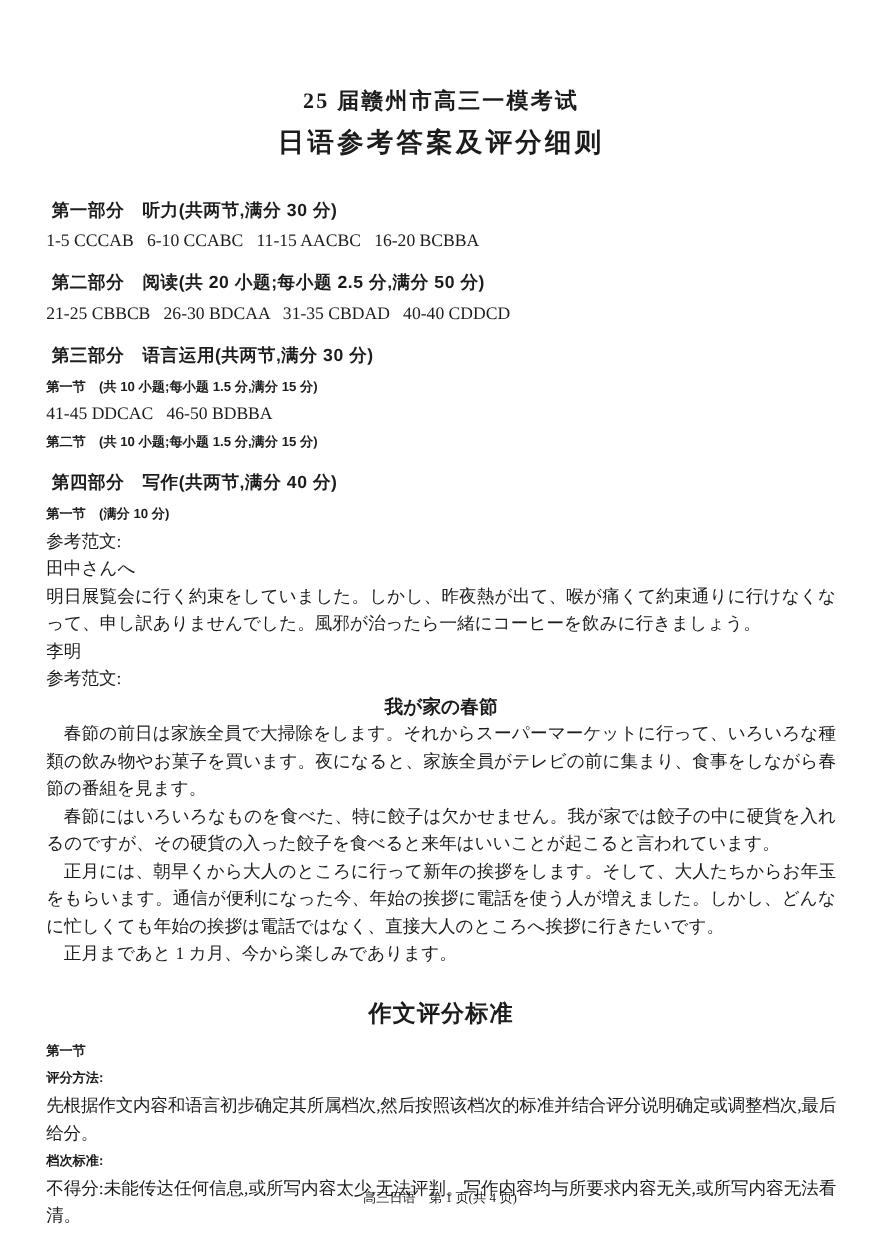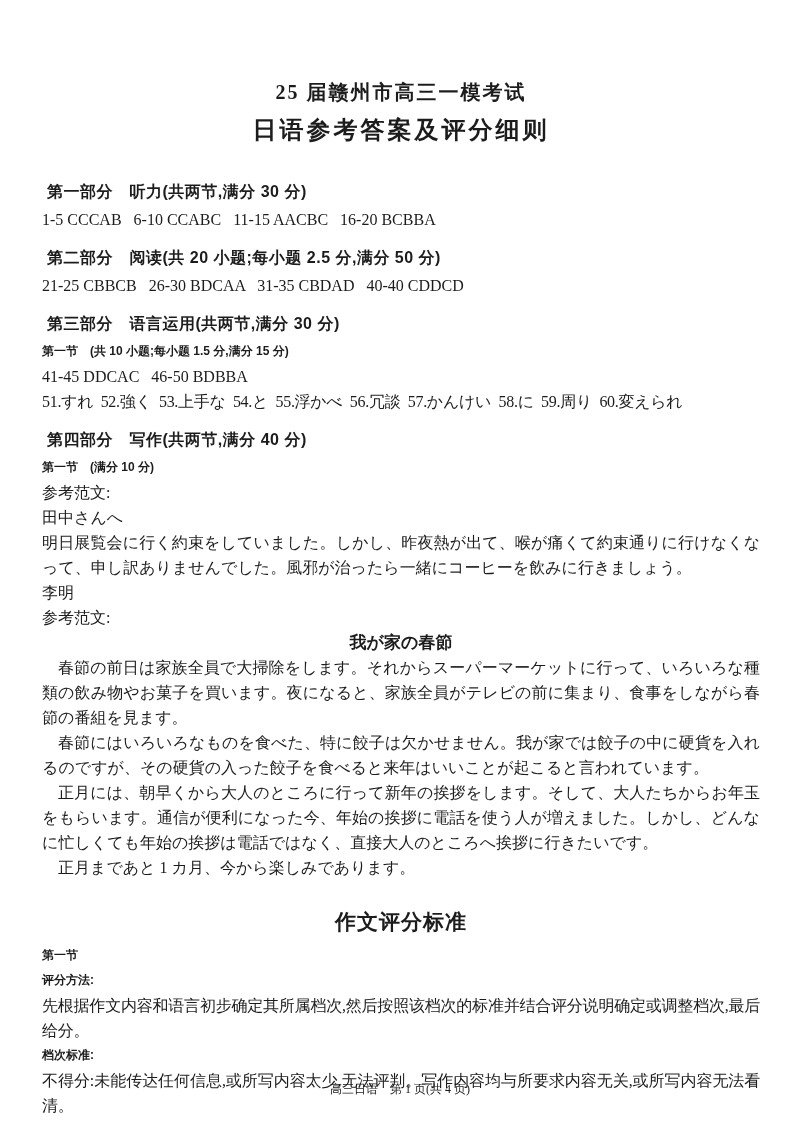--- a/index.html
+++ b/index.html
@@ -99,21 +99,21 @@
 
   <div class="h-part first">第一部分　听力(共两节,满分 30 分)</div>
   <div class="ans">1-5 CCCAB   6-10 CCABC   11-15 AACBC   16-20 BCBBA</div>
 
   <div class="h-part">第二部分　阅读(共 20 小题;每小题 2.5 分,满分 50 分)</div>
   <div class="ans">21-25 CBBCB   26-30 BDCAA   31-35 CBDAD   40-40 CDDCD</div>
 
   <div class="h-part">第三部分　语言运用(共两节,满分 30 分)</div>
   <div class="h-sub">第一节　(共 10 小题;每小题 1.5 分,满分 15 分)</div>
   <div class="ans">41-45 DDCAC   46-50 BDBBA</div>
-  <div class="ans tight">51.すれ  52.強く  53.上手な  54.と  55.浮かべ  56.冗談  57.かんけい  58.に  59.周り  60.変えられ</div>
+  <div class="h-sub">第二节　(共 10 小题;每小题 1.5 分,满分 15 分)</div>
 
   <div class="h-part">第四部分　写作(共两节,满分 40 分)</div>
 
   <div class="h-sub">第一节　(满分 10 分)</div>
   <div class="body-text">参考范文:</div>
   <div class="body-text">田中さんへ</div>
   <div class="body-text">明日展覧会に行く約束をしていました。しかし、昨夜熱が出て、喉が痛くて約束通りに行けなくなって、申し訳ありませんでした。風邪が治ったら一緒にコーヒーを飲みに行きましょう。</div>
   <div class="body-text">李明</div>
 
   <div class="body-text">参考范文:</div>

